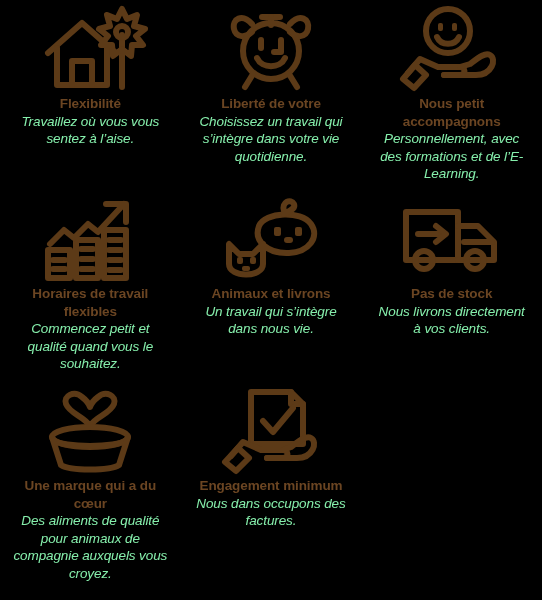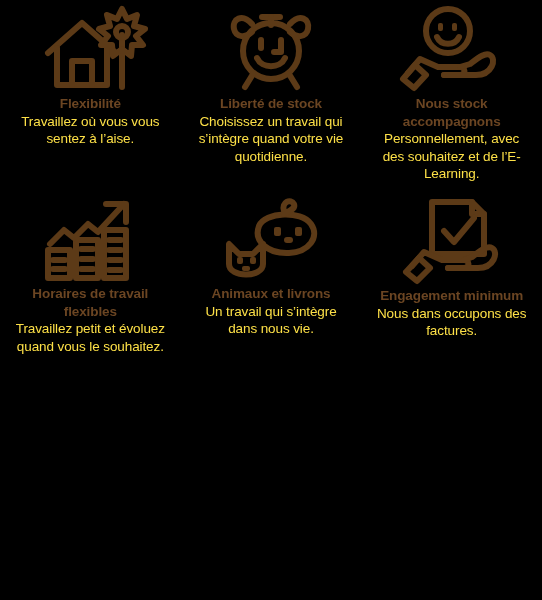--- a/index.html
+++ b/index.html
@@ -68,22 +68,23 @@
     display: block;
     font-weight: bold;
     font-size: 13.5px;
     color: #6b4522;
     letter-spacing: -0.1px;
   }
 
   .card-body {
     display: block;
     font-size: 13.5px;
-    color: #fde047;
+    color: #86efac;
     letter-spacing: -0.1px;
+    font-style: italic;
   }
 
   
   .row-1 .icon-wrap { height: 90px; padding-top: 4px; }
   .row-2 .icon-wrap { height: 88px; padding-top: 6px; }
   .row-3 .icon-wrap { height: 90px; padding-top: 6px; }
 </style>
 </head>
 <body>
 
@@ -124,42 +125,42 @@
         <path class="icon-stroke" d="M25 67 L17 80"></path>
         <path class="icon-stroke" d="M61 67 L69 80"></path>
 
         <path class="icon-stroke" d="M33 33 L33 41"></path>
         <path class="icon-stroke" d="M53 33 L53 45 L46 45"></path>
 
         <path class="icon-stroke" d="M29 51 C34 62 52 62 57 51"></path>
       </svg>
     </div>
     <div class="card-text">
-      <span class="card-title">Liberté de stock</span>
-      <span class="card-body">Choisissez un travail qui s’intègre quand votre vie quotidienne.</span>
+      <span class="card-title">Liberté de votre</span>
+      <span class="card-body">Choisissez un travail qui s’intègre dans votre vie quotidienne.</span>
     </div>
   </div>
 
   <div class="benefit-card row-1">
     <div class="icon-wrap">
       <svg width="104" height="84" viewBox="0 0 104 84" aria-hidden="true">
 
         <circle class="icon-stroke" cx="48" cy="24" r="22"></circle>
         <rect class="icon-fill" x="38" y="16" width="5" height="8" rx="2"></rect>
         <rect class="icon-fill" x="52" y="16" width="5" height="8" rx="2"></rect>
         <path class="icon-stroke" d="M37 30 C41 39 55 39 59 30"></path>
 
         <path class="icon-stroke" d="M8 66 L20 52 L38 60 L60 60 C66 60 66 68 60 68 L44 68"></path>
         <path class="icon-stroke" d="M44 68 L76 68 C92 68 97 52 90 48 C85 45 78 51 70 57 L60 60"></path>
         <path class="icon-stroke" d="M3 72 L15 58 L26 68 L14 81 Z"></path>
       </svg>
     </div>
     <div class="card-text">
-      <span class="card-title">Nous stock accompagnons</span>
-      <span class="card-body">Personnellement, avec des souhaitez et de l’E-Learning.</span>
+      <span class="card-title">Nous petit accompagnons</span>
+      <span class="card-body">Personnellement, avec des formations et de l’E-Learning.</span>
     </div>
   </div>
 
   <div class="benefit-card row-2">
     <div class="icon-wrap">
       <svg width="92" height="80" viewBox="0 0 92 80" aria-hidden="true">
 
         <rect class="icon-stroke" x="4" y="50" width="22" height="28"></rect>
         <path class="icon-stroke" d="M9 60 L21 60"></path>
         <path class="icon-stroke" d="M9 69 L21 69"></path>
@@ -172,21 +173,21 @@
         <path class="icon-stroke" d="M65 50 L77 50"></path>
         <path class="icon-stroke" d="M65 60 L77 60"></path>
         <path class="icon-stroke" d="M65 70 L77 70"></path>
 
         <path class="icon-stroke" d="M6 44 L20 30 L30 38 L44 24 L54 32 L80 4"></path>
         <path class="icon-stroke" d="M62 4 L82 4 L82 22"></path>
       </svg>
     </div>
     <div class="card-text">
       <span class="card-title">Horaires de travail flexibles</span>
-      <span class="card-body">Travaillez petit et évoluez quand vous le souhaitez.</span>
+      <span class="card-body">Commencez petit et qualité quand vous le souhaitez.</span>
     </div>
   </div>
 
   <div class="benefit-card row-2">
     <div class="icon-wrap">
       <svg width="100" height="84" viewBox="0 0 100 84" aria-hidden="true">
 
         <path class="icon-stroke" d="M38 28 C44 14 80 12 90 26 C99 39 88 54 68 55 C48 56 32 44 38 28 Z"></path>
         <path class="icon-stroke" d="M63 13 C60 4 70 0 73 6 C75 11 68 13 63 16"></path>
         <rect class="icon-fill" x="53" y="29" width="7" height="9" rx="2"></rect>
@@ -198,21 +199,58 @@
         <rect class="icon-fill" x="29" y="59" width="6" height="7" rx="2"></rect>
         <rect class="icon-fill" x="21" y="68" width="8" height="5" rx="2"></rect>
       </svg>
     </div>
     <div class="card-text">
       <span class="card-title">Animaux et livrons</span>
       <span class="card-body">Un travail qui s’intègre dans nous vie.</span>
     </div>
   </div>
 
-
+  <div class="benefit-card row-2">
+    <div class="icon-wrap">
+      <svg width="100" height="72" viewBox="0 0 100 72" aria-hidden="true">
+
+        <rect class="icon-stroke" x="4" y="8" width="52" height="48"></rect>
+
+        <path class="icon-stroke" d="M56 22 L76 22 L92 38 L92 56 L56 56"></path>
+        <path class="icon-stroke" d="M62 38 L90 38"></path>
+
+        <circle class="icon-stroke" cx="22" cy="56" r="9"></circle>
+        <circle class="icon-stroke" cx="73" cy="56" r="9"></circle>
+
+        <path class="icon-stroke" d="M16 30 L42 30"></path>
+        <path class="icon-stroke" d="M34 22 L44 30 L34 38"></path>
+      </svg>
+    </div>
+    <div class="card-text">
+      <span class="card-title">Pas de stock</span>
+      <span class="card-body">Nous livrons directement à vos clients.</span>
+    </div>
+  </div>
+
+  <div class="benefit-card row-3">
+    <div class="icon-wrap">
+      <svg width="92" height="82" viewBox="0 0 92 82" aria-hidden="true">
+
+        <path class="icon-stroke" d="M46 32 C40 22 26 20 22 10 C19 2 30 -4 38 3 C42 6 45 10 46 13 C47 10 50 6 54 3 C62 -4 73 2 70 10 C66 20 52 22 46 32 Z" transform="translate(0,4)"></path>
+
+        <ellipse class="icon-stroke" cx="46" cy="47" rx="38" ry="10"></ellipse>
+        <path class="icon-stroke" d="M10 50 C18 58 74 58 82 50"></path>
+        <path class="icon-stroke" d="M8 47 L17 75 C26 81 66 81 75 75 L84 47"></path>
+      </svg>
+    </div>
+    <div class="card-text">
+      <span class="card-title">Une marque qui a du cœur</span>
+      <span class="card-body">Des aliments de qualité pour animaux de compagnie auxquels vous croyez.</span>
+    </div>
+  </div>
 
   <div class="benefit-card row-3">
     <div class="icon-wrap">
       <svg width="100" height="86" viewBox="0 0 100 86" aria-hidden="true">
 
         <path class="icon-stroke" d="M30 4 L70 4 L82 16 L82 56 L30 56 Z"></path>
         <path class="icon-stroke" d="M70 4 L70 16 L82 16"></path>
 
         <path class="icon-stroke" d="M42 33 L52 44 L72 20"></path>
 

